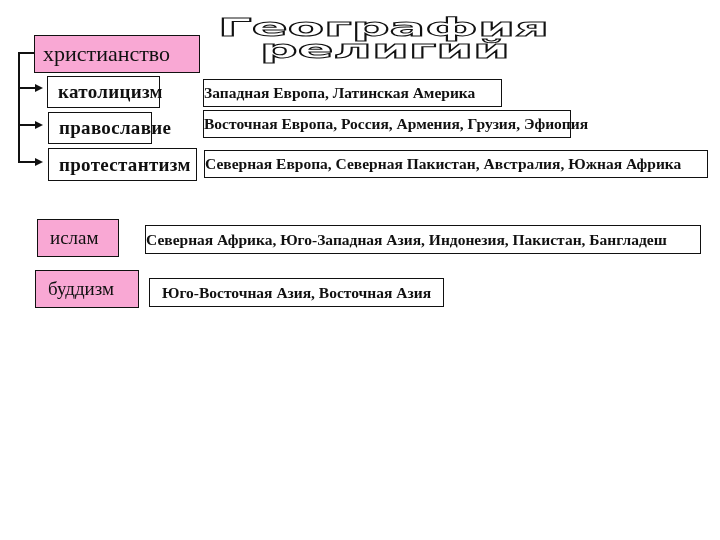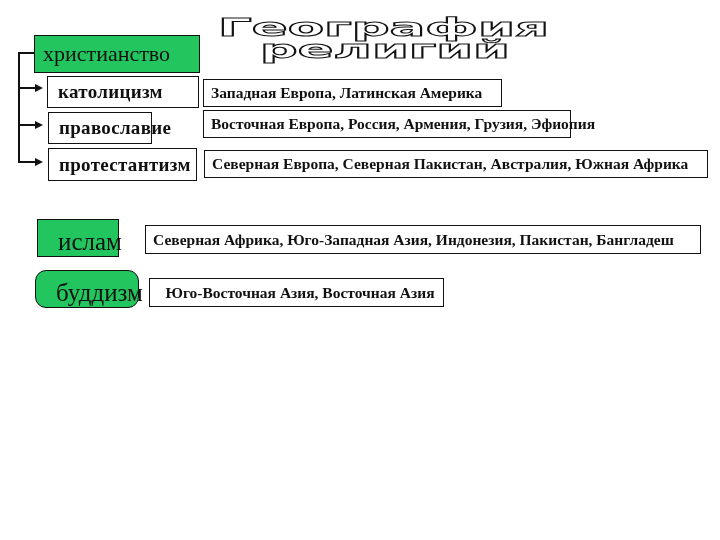--- a/index.html
+++ b/index.html
@@ -1,22 +1,22 @@
 <!DOCTYPE html>
 <html><head>
 <meta charset="utf-8">
 <style>
   html, body { margin: 0; padding: 0; }
   body { width: 720px; height: 540px; background: #ffffff; position: relative; overflow: hidden; font-family: "Liberation Serif", serif; }
   .box { position: absolute; box-sizing: border-box; border: 1.5px solid #111; background: #fff; display: flex; align-items: center; color: #111; white-space: nowrap; }
-  .box.peach { background: #22c55e; }
+  .box.peach { background: #f9a8d4; }
   .cat { font-size: 22px; padding-left: 8px; }
   .sub { font-size: 19px; font-weight: bold; padding-left: 10px; letter-spacing: 0.3px; }
-  .reg { font-size: 15.5px; font-weight: bold; padding-left: 7px; }
-  .big { font-size: 25px; padding-left: 20px; align-items: flex-end; }
+  .reg { font-size: 15.5px; font-weight: bold; }
+  .big { font-size: 19px; padding-left: 12px; }
   .line { position: absolute; background: #111; }
   .arrowhead { position: absolute; width: 0; height: 0; border-top: 4px solid transparent; border-bottom: 4px solid transparent; border-left: 8px solid #111; }
   #title { position: absolute; left: 0; top: 0; }
 </style>
 </head>
 <body>
 
 <svg id="title" width="720" height="70" viewBox="0 0 720 70">
   <text x="218" y="36" textLength="331" lengthAdjust="spacingAndGlyphs" font-family="DejaVu Sans, sans-serif" font-weight="bold" font-size="24" fill="#ffffff" stroke="#111" stroke-width="1">География</text>
   <text x="260" y="58" textLength="250" lengthAdjust="spacingAndGlyphs" font-family="DejaVu Sans, sans-serif" font-weight="bold" font-size="24" fill="#ffffff" stroke="#111" stroke-width="1">религий</text>
@@ -31,21 +31,21 @@
 
 <div class="line" style="left:18px; top:87px; width:18px; height:1.5px;"></div>
 <div class="arrowhead" style="left:35px; top:84px;"></div>
 
 <div class="line" style="left:18px; top:124px; width:18px; height:1.5px;"></div>
 <div class="arrowhead" style="left:35px; top:121px;"></div>
 
 <div class="line" style="left:18px; top:161px; width:18px; height:1.5px;"></div>
 <div class="arrowhead" style="left:35px; top:158px;"></div>
 
-<div class="box sub" style="left:47px; top:76px; width:152px; height:32px;">
+<div class="box sub" style="left:47px; top:76px; width:113px; height:32px;">
   <span>католицизм</span>
 </div>
 <div class="box reg" style="left:203px; top:79px; width:299px; height:28px;">
   <span>Западная Европа, Латинская Америка</span>
 </div>
 
 <div class="box sub" style="left:48px; top:112px; width:104px; height:32px;">
   <span>православие</span>
 </div>
 <div class="box reg" style="left:203px; top:110px; width:368px; height:28px;">
@@ -59,18 +59,18 @@
   <span>Северная Европа, Северная Пакистан, Австралия, Южная Африка</span>
 </div>
 
 <div class="box peach big" style="left:37px; top:219px; width:82px; height:38px;">
   <span>ислам</span>
 </div>
 <div class="box reg" style="left:124px; top:225px; width:556px; height:29px;margin-left:21px;">
   <span>Северная Африка, Юго-Западная Азия, Индонезия, Пакистан, Бангладеш</span>
 </div>
 
-<div class="box peach big" style="left:35px; top:270px; width:104px; height:38px;border-radius:11px;">
+<div class="box peach big" style="left:35px; top:270px; width:104px; height:38px;">
   <span>буддизм</span>
 </div>
 <div class="box reg" style="left:149px; top:278px; width:295px; height:29px;justify-content:center;">
   <span>Юго-Восточная Азия, Восточная Азия</span>
 </div>
 
 </body></html>

